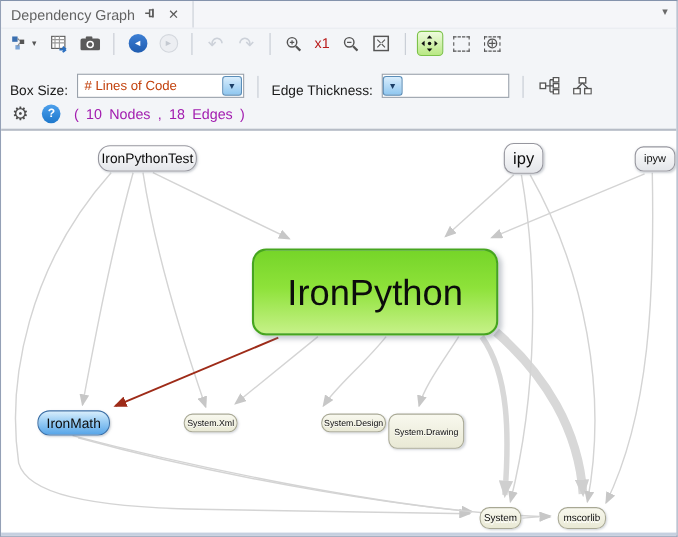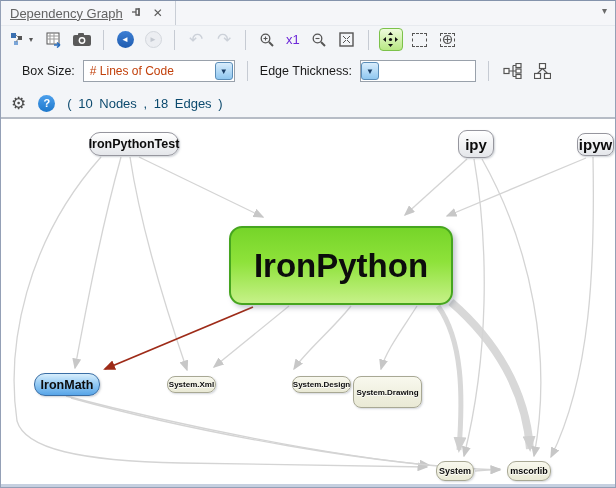--- a/index.html
+++ b/index.html
@@ -2,64 +2,64 @@
 <html><head>
 <meta charset="utf-8">
 <style>
   * { margin:0; padding:0; box-sizing:border-box; }
   body { font-family:"Liberation Sans", sans-serif; background:#fff; }
   .window { position:relative; width:616px; height:488px; border:1px solid #94a0b6; border-top-color:#8493ac; background:#f3f5f8; overflow:hidden; }
 
   
   .tabrow { height:24px; background:#f5f6f9; display:flex; align-items:center; position:relative; }
   .tab { height:24px; display:flex; align-items:center; gap:7px; padding:0 10px 0 9px; border-right:1px solid #c9ced6; }
-  .tab-title { font-size:13px; color:#636363; white-space:nowrap;text-decoration:underline; }
+  .tab-title { font-size:13px; color:#636363; white-space:nowrap; }
   .tab-icon { width:14px; height:14px; display:flex; align-items:center; justify-content:center; color:#5b5b5b; cursor:pointer; }
   .close-glyph { font-size:12px; color:#5b5b5b; line-height:1; }
   .menu-caret { position:absolute; right:8px; top:4px; font-size:10px; color:#6a6a6a; cursor:pointer; }
 
   
   .toolbar1 { height:28px; display:flex; align-items:center; padding-left:6px; gap:6px; background:#f3f5f8; border-top:1px solid #e7eaef; }
-  .toolbar2 { height:36px; display:flex; align-items:center; padding-left:21px; gap:8px; background:#f3f5f8; }
+  .toolbar2 { height:36px; display:flex; align-items:flex-end; padding-left:8px; gap:8px; background:#f3f5f8; }
   .statusrow { height:30px; display:flex; align-items:center; padding-left:10px; gap:12px; background:#f3f5f8; border-bottom:2px solid #b6bcc6; }
   .sep { width:1px; height:20px; background:#c6cbd3; margin:0 4px; flex:0 0 auto; }
   .tbtn { width:22px; height:22px; display:flex; align-items:center; justify-content:center; cursor:pointer; flex:0 0 auto; }
   .tbtn svg { display:block; }
   .glyphbtn { font-size:17px; line-height:1; }
   .disabled { color:#ccd1d9; }
   .circle-btn { width:17px; height:17px; border-radius:50%; display:flex; align-items:center; justify-content:center; font-size:8px; }
   .back-circle { background:linear-gradient(180deg,#3d7fd4,#1f5cb0); color:#fff; }
   .fwd-circle { background:#eceef2; border:1px solid #d3d7dd; color:#c4c9d1; }
-  .zoom-level { font-size:13px; color:#6d28d9; padding:0 2px; cursor:pointer; }
+  .zoom-level { font-size:13px; color:#b91c1c; padding:0 2px; cursor:pointer; }
   .pan-btn { width:24px; height:23px; border:1px solid #7cc24a; border-radius:4px; background:linear-gradient(180deg,#eefbdd,#b9e884); display:flex; align-items:center; justify-content:center; cursor:pointer; }
   .dashed-box { width:15px; height:14px; border:1px dashed #555; }
   .dashed-box-wrap { position:relative; width:15px; height:14px; border:1px dashed #555; display:flex; align-items:center; justify-content:center; }
 
   
   .opt-label { font-size:12.5px; color:#1a1a1a; white-space:nowrap; }
   .combo { display:flex; align-items:center; height:22px; background:#fff; border:1px solid #99a1ab; cursor:pointer; }
   .combo-value { font-size:12px; color:#c2410c; padding:0 6px; flex:1; white-space:nowrap; overflow:hidden; }
   .combo-btn { width:18px; height:18px; margin-right:1px; border:1px solid #5a8db8; border-radius:3px; background:linear-gradient(180deg,#d9edfc,#8fc7f0); display:flex; align-items:center; justify-content:center; font-size:8px; color:#1b3e66; }
   .combo-box-size { width:152px; }
   .combo-edge-thickness { width:116px; }
 
   
   .gear-btn { font-size:17px; color:#4b4b4b; cursor:pointer; line-height:1; }
   .help-btn { width:17px; height:17px; border-radius:50%; background:linear-gradient(180deg,#4da0ec,#1e78cc); color:#fff; font-size:11px; font-weight:bold; display:flex; align-items:center; justify-content:center; cursor:pointer; }
-  .status-text { font-size:13px; color:#0c4a6e; word-spacing:3px; }
+  .status-text { font-size:13px; color:#a21caf; word-spacing:3px; }
 
   
   .graph { position:relative; width:614px; height:365px; background:#fff; }
   .edges-svg { position:absolute; left:0; top:0; }
-  .node { position:absolute; display:flex; align-items:center; justify-content:center; font-weight:bold; color:#0c0c0c; cursor:pointer; white-space:nowrap; }
+  .node { position:absolute; display:flex; align-items:center; justify-content:center; font-weight:normal; color:#0c0c0c; cursor:pointer; white-space:nowrap; }
   .node-white { background:linear-gradient(180deg,#ffffff,#e4e6ea); border:1px solid #96969e; box-shadow:1px 1px 2px rgba(110,120,135,.35); }
   .node-cream { background:linear-gradient(180deg,#f8f8ee,#e9e9d5); border:1px solid #a8a894; box-shadow:1px 1px 2px rgba(110,120,135,.3); text-shadow:0 1px 0 #fff; }
   .node-ironpythontest { left:88px; top:13px; width:90px; height:24px; border-radius:11px; font-size:12.5px; }
   .node-ipy { left:457px; top:11px; width:36px; height:28px; border-radius:9px; font-size:15px; }
-  .node-ipyw { left:576px; top:14px; width:37px; height:23px; border-radius:8px; font-size:15px;text-align:right; }
+  .node-ipyw { left:576px; top:14px; width:37px; height:23px; border-radius:8px; font-size:10px;text-align:right; }
   .node-ironpython { left:228px; top:107px; width:224px; height:79px; border-radius:13px; font-size:33px;
       background:linear-gradient(180deg,#76d529 0%,#8ee23a 45%,#c6f188 100%);
       border:2px solid #46a51f; box-shadow:3px 3px 5px rgba(110,120,135,.4); }
   .node-ironmath { left:33px; top:254px; width:66px; height:23px; border-radius:11px; font-size:12.5px;
       background:linear-gradient(180deg,#d8eefc 0%,#9fd0f5 40%,#57a5e8 100%); border:1px solid #3a6ea5;
       box-shadow:1px 1px 2px rgba(110,120,135,.35);text-align:center; }
   .node-sysxml { left:166px; top:257px; width:49px; height:17px; border-radius:8px; font-size:8px; }
   .node-sysdesign { left:255px; top:257px; width:59px; height:17px; border-radius:8px; font-size:8px;margin-left:36px; }
   .node-sysdrawing { left:352px; top:257px; width:69px; height:32px; border-radius:8px; font-size:8px; }
   .node-system { left:435px; top:342px; width:38px; height:20px; border-radius:9px; font-size:9px; }

